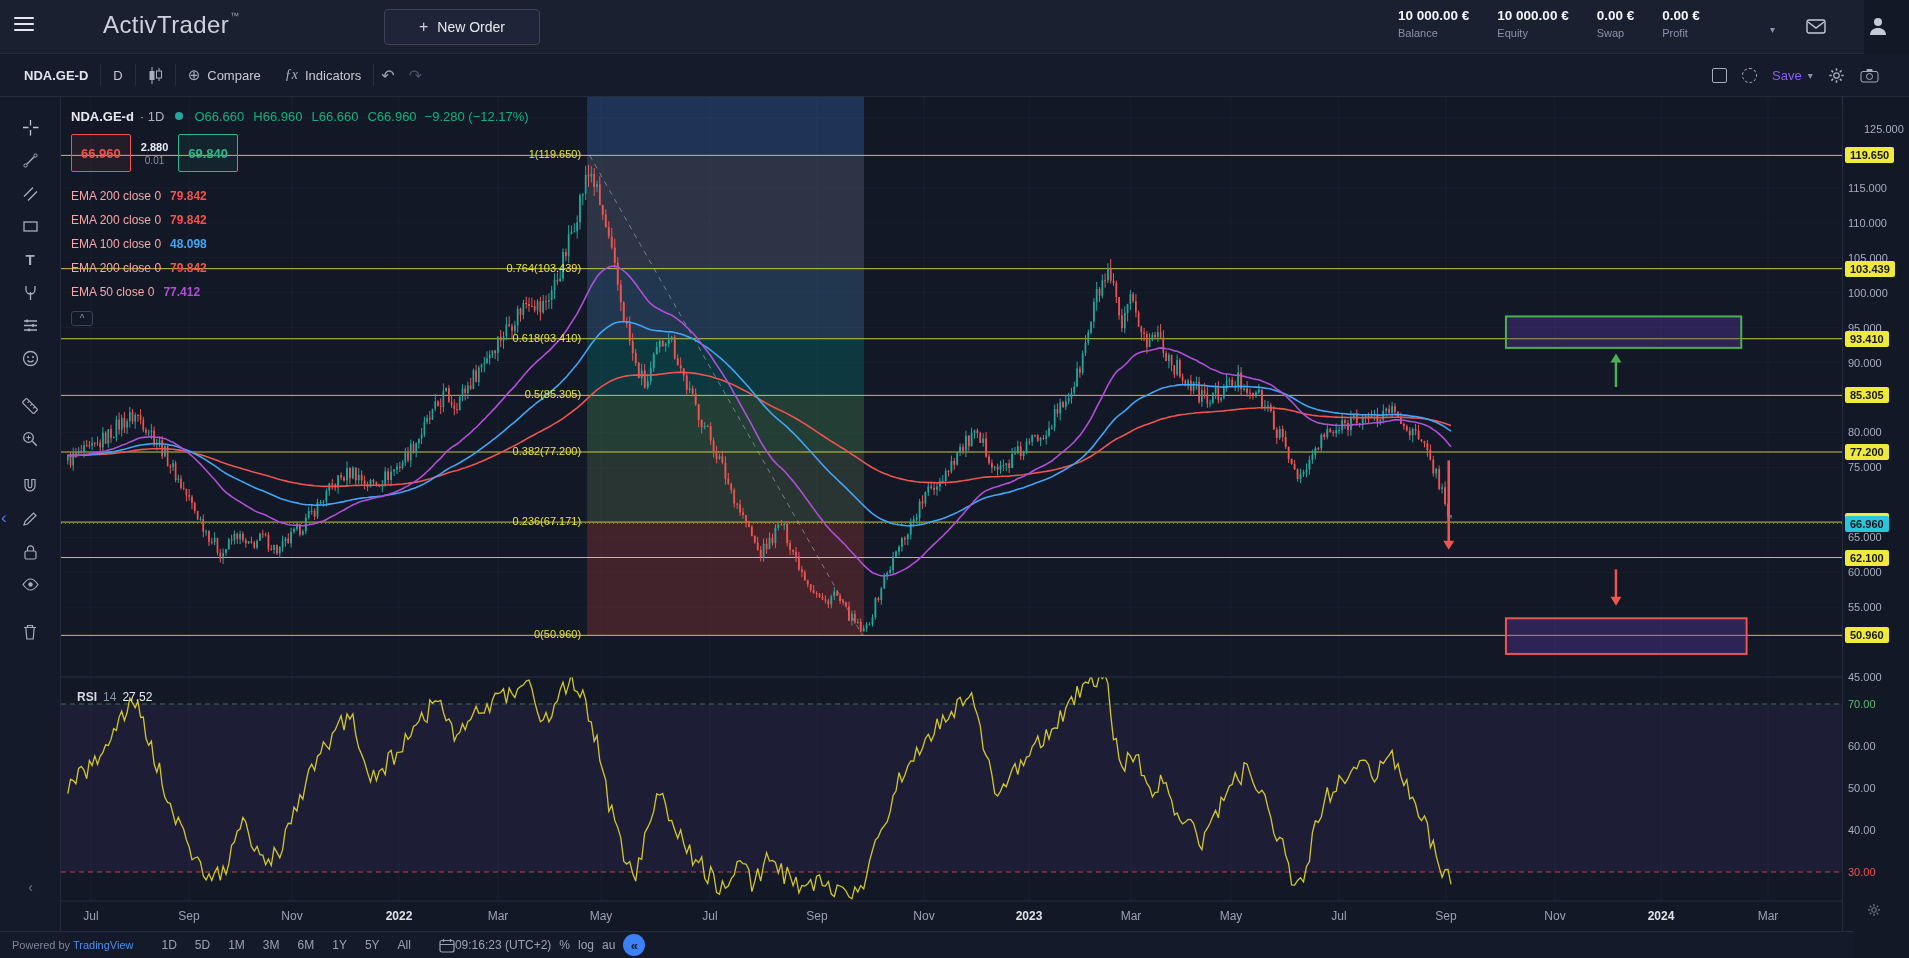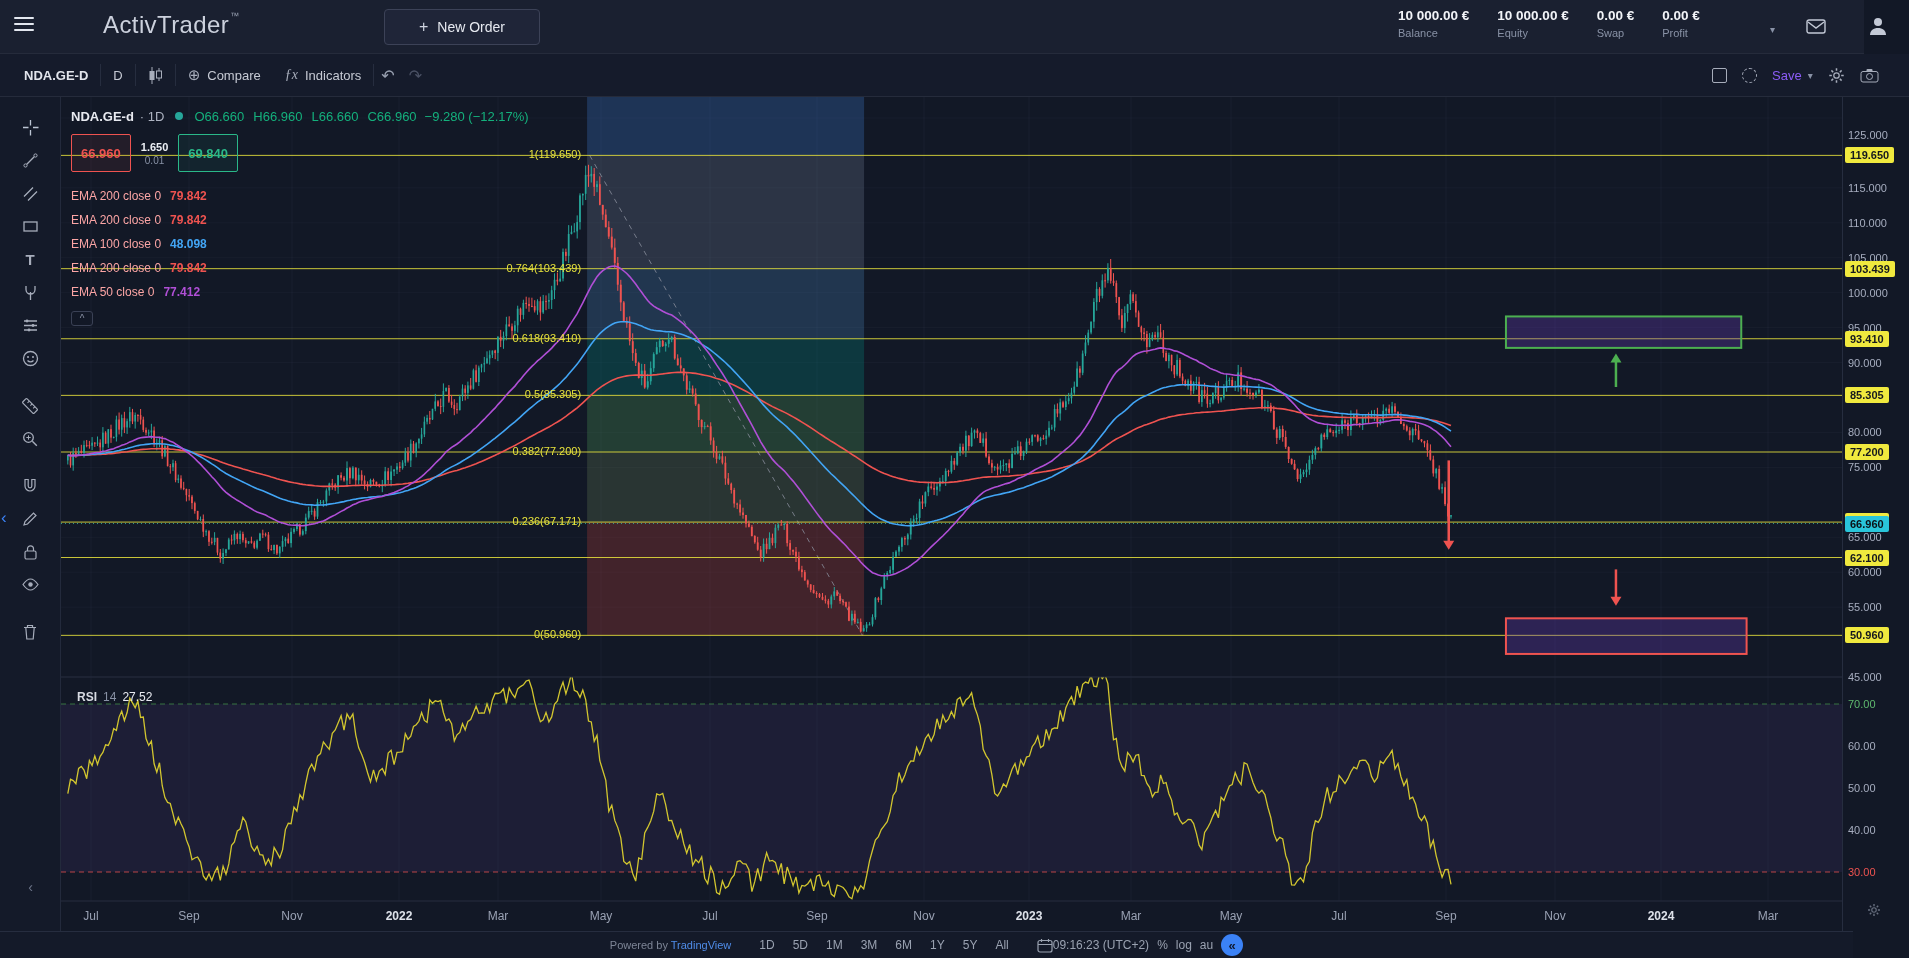--- a/index.html
+++ b/index.html
@@ -93,21 +93,21 @@
     border-left:1px solid #262d3f;z-index:9;cursor:ns-resize}
   .pslab{position:absolute;left:5px;height:16px;line-height:16px;font-size:11px;color:#a6adbf;white-space:nowrap}
   .pslab.fib{left:2px;background:#f0e93e;color:#15181e;font-weight:700;padding:0 5px;border-radius:2px}
   .pslab.cur{left:2px;background:#29c5da;color:#0c1117;font-weight:700;padding:0 5px;border-radius:2px}
   .pslab.g{color:#5fba6f}
   .pslab.r{color:#ef5350}
   .scale-gear{position:absolute;left:24px;top:806px;cursor:pointer;opacity:.8}
 
   
   .bottombar{position:absolute;top:931px;left:0;width:1853px;height:27px;background:#141a29;
-    border-top:1px solid #262d3f;display:flex;align-items:center;justify-content:center;
+    border-top:1px solid #262d3f;display:flex;align-items:center;justify-content:flex-start;
     padding:0 12px;z-index:20}
   .bb-left{display:flex;align-items:center;gap:20px}
   .powered{font-size:11px;color:#7d8596}
   .powered a{color:#4f8ce8;text-decoration:none;cursor:pointer}
   .ranges{display:flex;gap:2px}
   .range-btn{font-size:12px;color:#9aa2b1;padding:2px 8px;border-radius:3px;cursor:pointer;
     background:none;border:none;font-family:inherit}
   .bb-right{display:flex;align-items:center;gap:8px}
   .clock{font-size:12px;color:#9aa2b1;cursor:pointer}
   .scale-btn{font-size:12px;color:#9aa2b1;background:none;border:none;cursor:pointer;font-family:inherit}
@@ -908,21 +908,21 @@
       <span>O66.660</span>
       <span>H66.960</span>
       <span>L66.660</span>
       <span>C66.960</span>
     </span>
     <span class="lg-chg">−9.280 (−12.17%)</span>
   </div>
   <div class="lg-row2">
     <div class="bid-box">66.960</div>
     <div class="spread-box">
-      <div class="spread-main">1.650</div>
+      <div class="spread-main">2.880</div>
       <div class="spread-step">0.01</div>
     </div>
     <div class="ask-box">69.840</div>
   </div>
   <div class="ema-rows">
     <div class="ema-row">
       <span class="ema-label">EMA 200 close 0</span>
       <span class="ema-val red">79.842</span>
     </div>
     <div class="ema-row">
@@ -953,21 +953,21 @@
 
 <div class="price-scale" id="price-scale">
   <span class="scale-gear">
     <svg width="14" height="14" viewBox="0 0 20 20">
         <circle cx="10" cy="10" r="3.2" fill="none" stroke="#7d8596" stroke-width="1.6"></circle>
         <g stroke="#7d8596" stroke-width="2">
           <path d="M10 1.5v3M10 15.5v3M1.5 10h3M15.5 10h3M4 4l2.1 2.1M13.9 13.9L16 16M16 4l-2.1 2.1M6.1 13.9L4 16"></path>
         </g>
       </svg>
   </span>
-<div class="pslab tick" style="top: 30px;">125.000</div>
+<div class="pslab tick" style="top: 24px; margin-left: 16px;">125.000</div>
     <div class="pslab tick" style="top: 82.875px;">115.000</div>
     <div class="pslab tick" style="top: 117.812px;">110.000</div>
     <div class="pslab tick" style="top: 152.75px;">105.000</div>
     <div class="pslab tick" style="top: 187.688px;">100.000</div>
     <div class="pslab tick" style="top: 222.625px;">95.000</div>
     <div class="pslab tick" style="top: 257.562px;">90.000</div>
     <div class="pslab tick" style="top: 327.438px;">80.000</div>
     <div class="pslab tick" style="top: 362.375px;">75.000</div>
     <div class="pslab tick" style="top: 432.25px;">65.000</div>
     <div class="pslab tick" style="top: 467.188px;">60.000</div>

